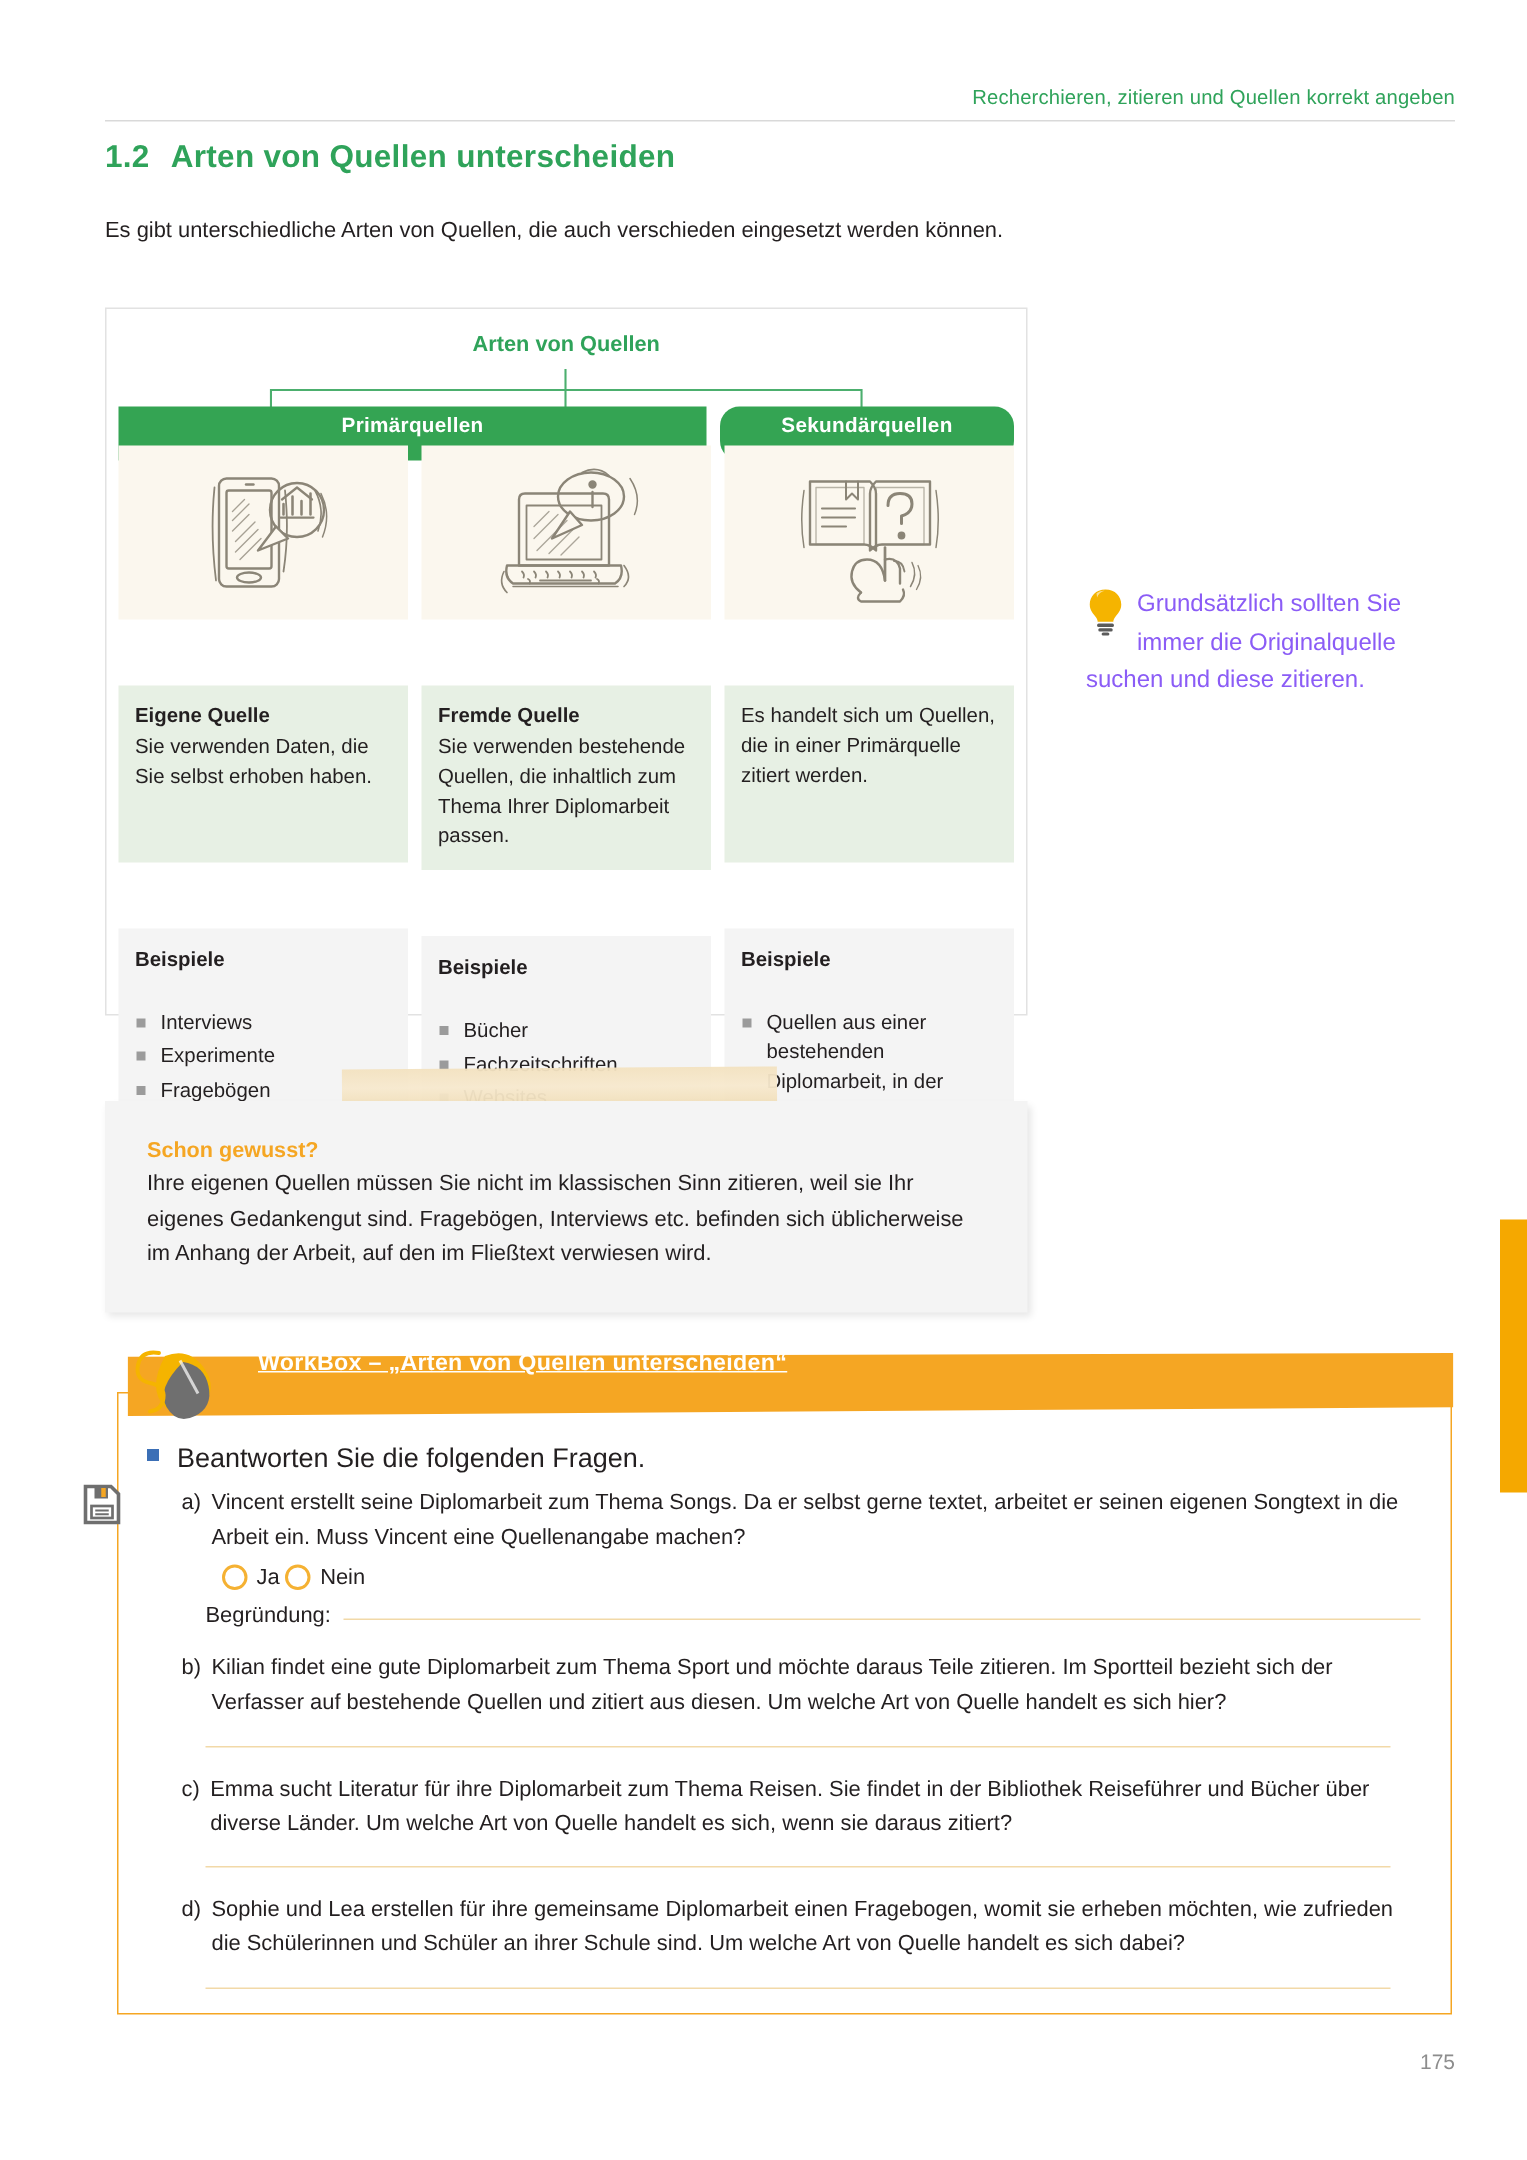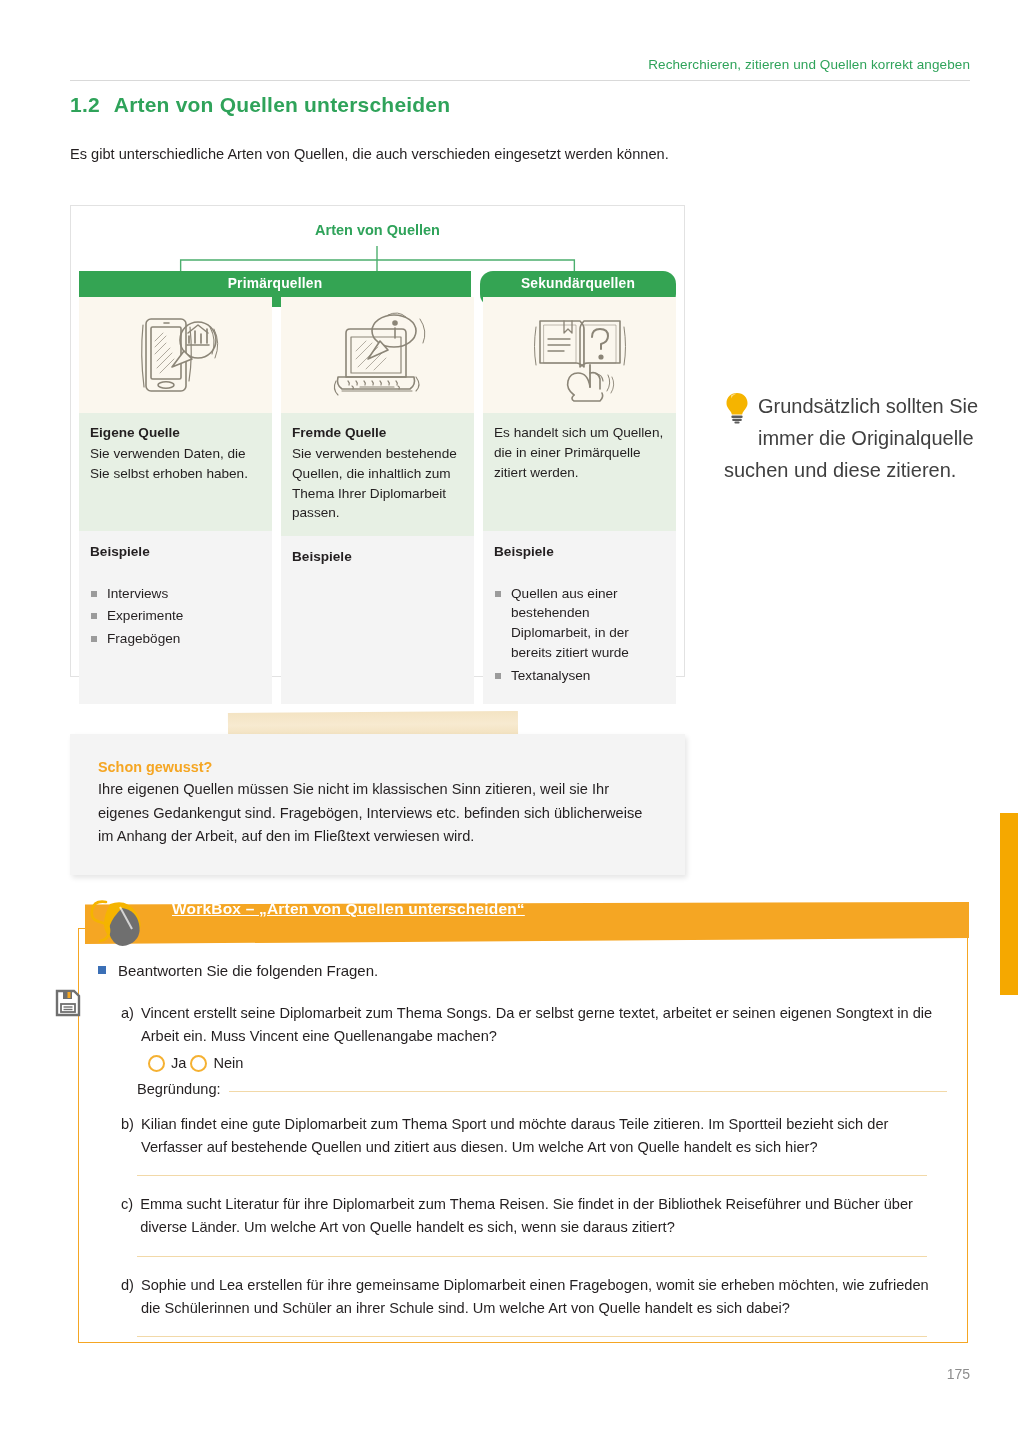--- a/index.html
+++ b/index.html
@@ -50,21 +50,21 @@
   .bar {
     height: 36px; background: #34A453; color: #ffffff;
     font-size: 13.8px; font-weight: bold; text-align: center;
     line-height: 26px; letter-spacing: .2px;
   }
   .bars-row { position: absolute; top: 65px; left: 8px; right: 8px; display: flex; gap: 9px; }
   .bar-prim { flex: 2 1 0; }
   .bar-sec  { flex: 1 1 0; border-radius: 13px; }
 
   .body-row { position: absolute; top: 91px; left: 8px; right: 8px; display: flex; gap: 9px; }
-  .cell { flex: 1 1 0; display: flex; flex-direction: column; }
+  .cell { flex: 1 1 0; display: flex; flex-direction: column; gap: 44px; }
 
   .icon-box {
     height: 116px; background: #FBF7EE;
     display: flex; align-items: center; justify-content: center;
   }
   .desc {
     background: #E7F0E4; padding: 10px 11px 13px 11px;
     min-height: 118px;
     font-size: 13.6px; line-height: 1.46; color: #231f20;
   }
@@ -80,21 +80,21 @@
     position: relative; padding-left: 17px; margin-bottom: 3px; line-height: 1.45;
   }
   .examples li::before {
     content: ""; position: absolute; left: 1px; top: 7px;
     width: 6px; height: 6px; background: #9b9b9b;
   }
 
   
   .tip {
     position: absolute; top: 390px; left: 724px; width: 258px;
-    font-size: 20px; line-height: 1.6; color: #404040;
+    font-size: 16px; line-height: 1.6; color: #8b5cf6;
   }
   .tip .bulb { float: left; margin: 1px 8px 0 0; }
 
   
   .gewusst-wrap { position: absolute; top: 712px; left: 70px; width: 615px; }
   .tape {
     position: absolute; top: 0px; left: 158px; width: 290px; height: 28px;
     background: linear-gradient(180deg,#f3e2c0 0%, #f7e9ce 45%, #efdcb4 100%);
     opacity: .95;
     transform: rotate(-0.4deg);
@@ -127,22 +127,22 @@
   }
   .wb-banner-title {
     position: absolute; top: 900px; left: 172px;
     color: #ffffff; font-size: 15.5px; font-weight: bold; letter-spacing: .2px; text-decoration: underline;
   }
   .mouse-icon { position: absolute; top: 894px; left: 80px; }
   .disk-icon  { position: absolute; top: 988px; left: 55px; }
 
   .wb-body { position: absolute; top: 30px; left: 0; width: 100%; padding: 0 20px 0 16px; }
   .wb-lead {
-    position: relative; padding-left: 23px; font-size: 15px; line-height: 1.55;
-    margin-bottom: 20px;
+    position: relative; padding-left: 23px; font-size: 18px; line-height: 1.55;
+    margin-bottom: 4px;
   }
   .wb-lead::before {
     content: ""; position: absolute; left: 3px; top: 7px;
     width: 8px; height: 8px; background: #3B6FB6;
   }
   .q {
     display: flex; gap: 7px; font-size: 14.6px; line-height: 1.56;
     padding-left: 26px; margin-bottom: 4px;
   }
   .q .lbl { flex: 0 0 auto; }
@@ -278,20 +278,25 @@
               </g>
             </g>
           </svg>
         </div>
         <div class="desc">
           <b>Fremde Quelle</b>
           <span>Sie verwenden bestehende Quellen, die inhaltlich zum Thema Ihrer Diplomarbeit passen.</span>
         </div>
         <div class="examples">
           <span class="ex-title">Beispiele</span>
+          <ul>
+            <li>Bücher</li>
+            <li>Fachzeitschriften</li>
+            <li>Websites</li>
+          </ul>
         </div>
       </div>
 
       <div class="cell">
         <div class="icon-box">
           <svg width="112" height="96" viewBox="0 0 112 96">
             <g fill="none" stroke="#8b8577" stroke-width="1.6" stroke-linecap="round" stroke-linejoin="round">
               <path d="M16 14 h40 q4 4 4 8 v38 q-4 -4 -8 -4 h-36 z"></path>
               <path d="M96 14 h-36 q-4 4 -4 8 v38 q4 -4 8 -4 h32 z"></path>
               <path d="M20 18 h32 v38 h-32 z" stroke-width=".9" opacity=".6"></path>

